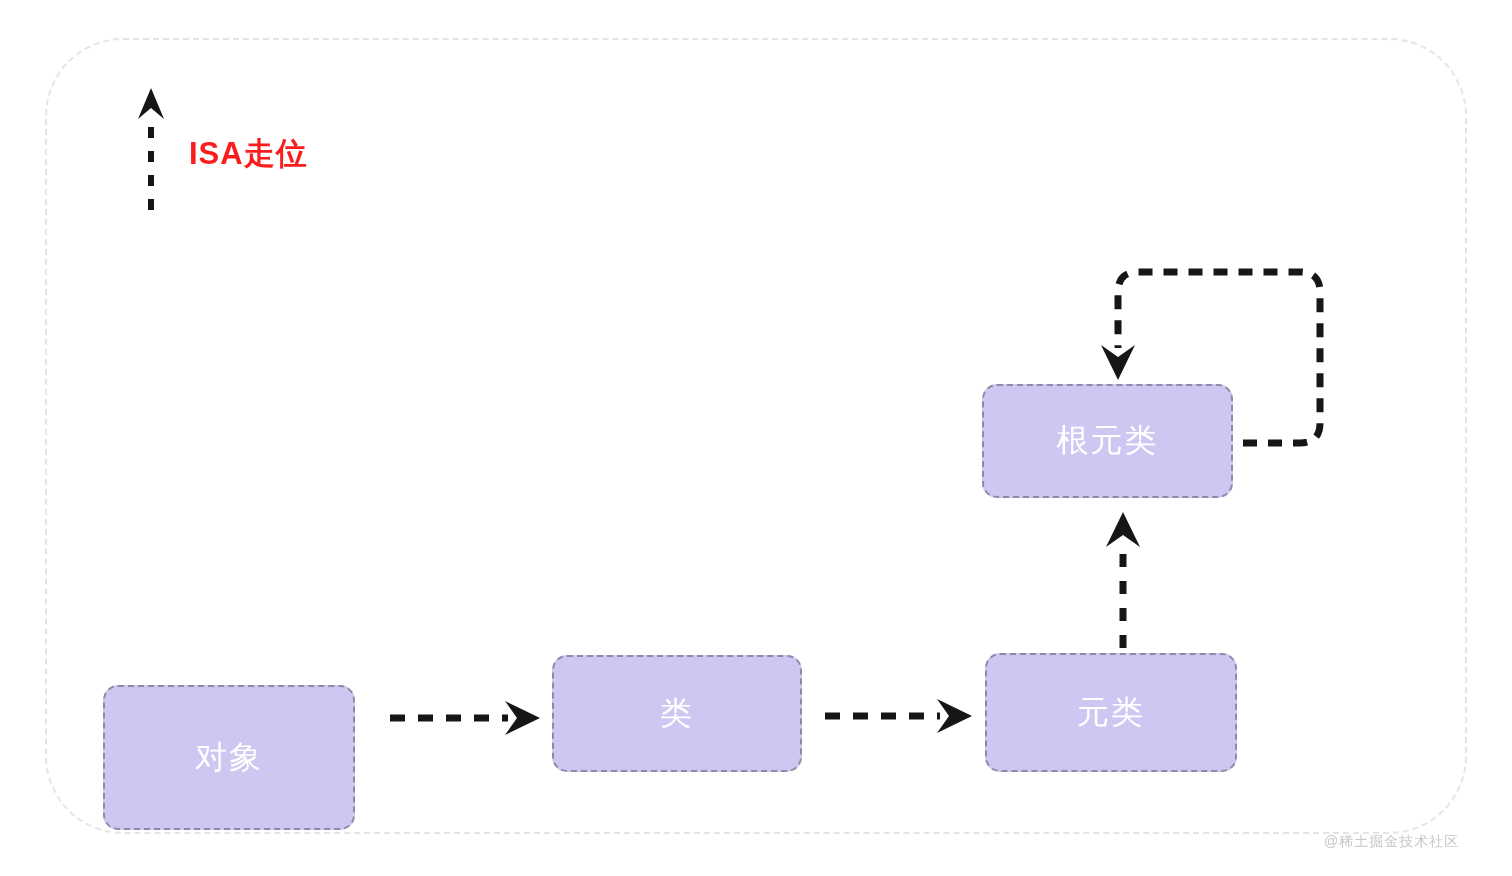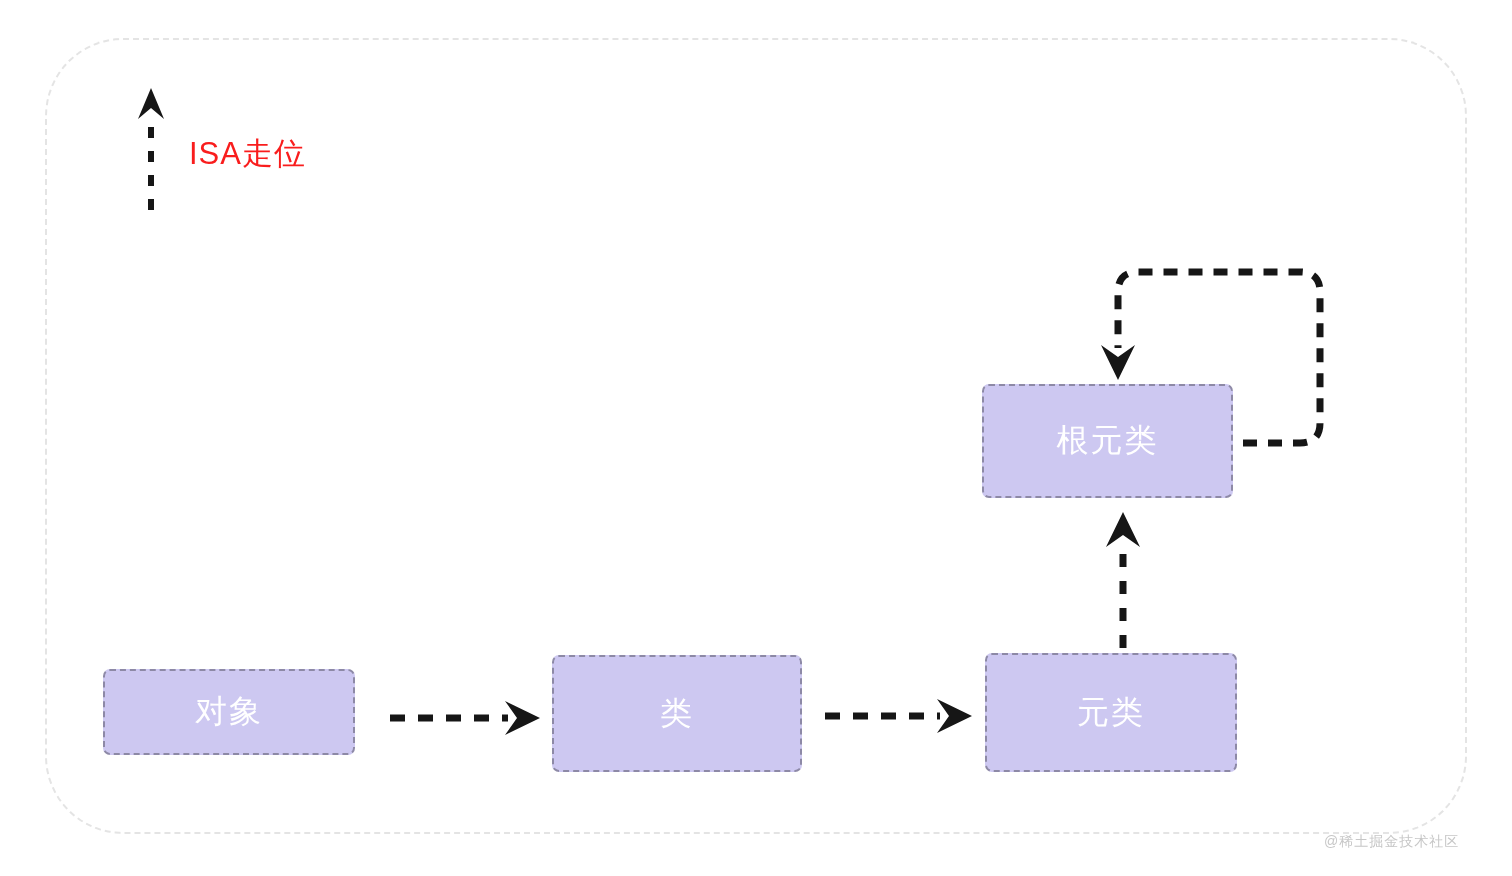--- a/index.html
+++ b/index.html
@@ -43,35 +43,35 @@
     stroke-linecap: butt;
   }
   .arrow-layer .head { fill: var(--arrow_color); stroke: none; }
   .node {
     position: absolute;
     display: flex;
     align-items: center;
     justify-content: center;
     background: var(--node_fill);
     border: 2px dashed var(--node_border);
-    border-radius: 7px;
+    border-radius: 15px;
     color: var(--node_text);
     font-size: 32px;
     letter-spacing: 2px;
   }
-  .node-object        { left: 103px; top: 669px; width: 252px; height: 86px; font-family: Liberation Mono, monospace; }
+  .node-object        { left: 103px; top: 685px; width: 252px; height: 145px; font-family: Liberation Mono, monospace; }
   .node-class         { left: 552px; top: 655px; width: 250px; height: 117px; }
   .node-metaclass     { left: 985px; top: 653px; width: 252px; height: 119px; }
   .node-rootmetaclass { left: 982px; top: 384px; width: 251px; height: 114px; }
   .legend-label {
     position: absolute;
     left: 189px; top: 133px;
     color: var(--legend_color);
     font-size: 31px;
-    font-weight: 400;
+    font-weight: 700;
     letter-spacing: 1px;
   }
   .watermark {
     position: absolute;
     left: 1324px; top: 833px;
     color: var(--watermark_color);
     font-size: 14px;
     letter-spacing: 1px;
   }
 </style>

